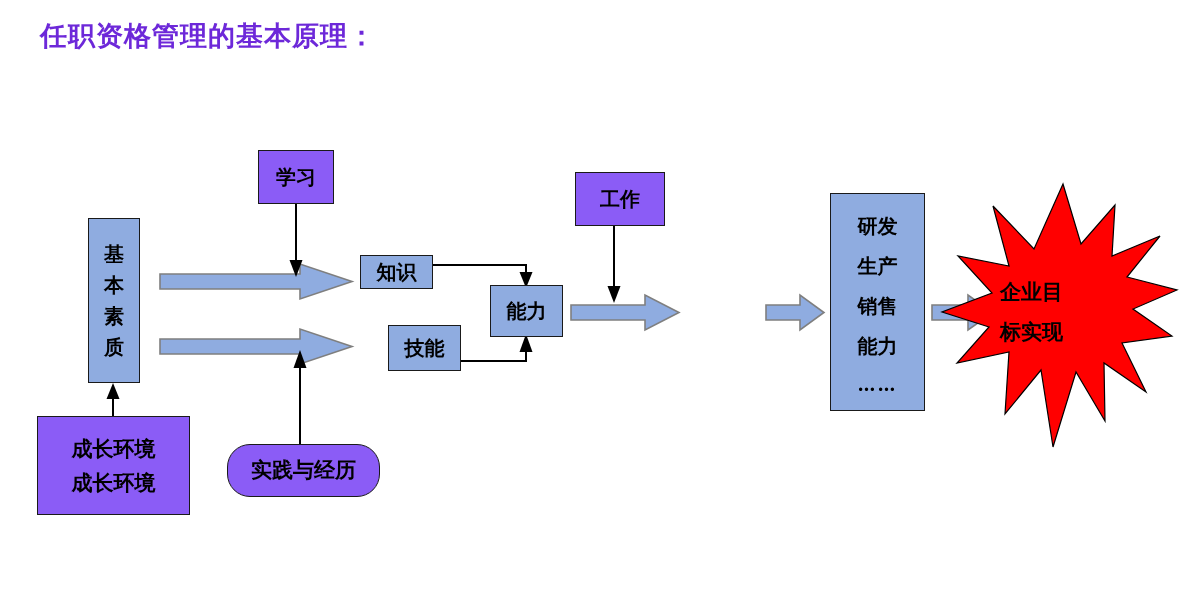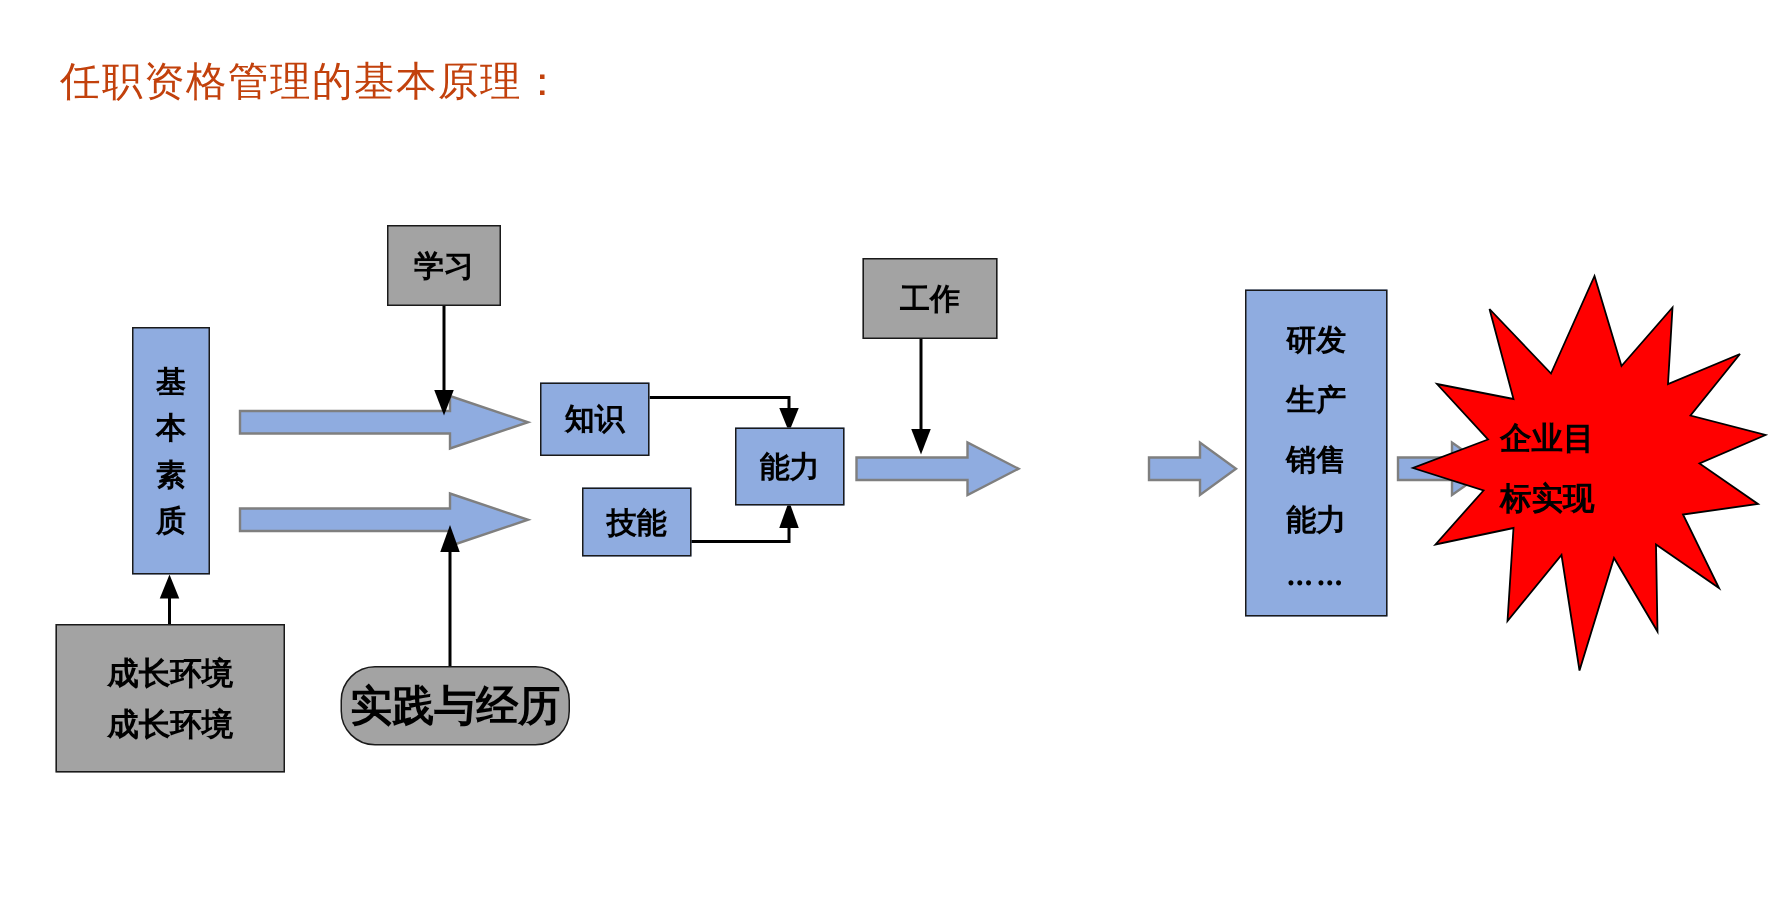--- a/index.html
+++ b/index.html
@@ -5,57 +5,57 @@
   html,body{margin:0;padding:0;background:#ffffff;}
   body{
     width:1180px;height:608px;position:relative;overflow:hidden;
     font-family:"DejaVu Serif","Liberation Serif",serif;
     -webkit-font-smoothing:antialiased;
   }
   #canvas{position:absolute;left:0;top:0;width:1180px;height:608px;}
   #svg-layer{position:absolute;left:0;top:0;width:1180px;height:608px;}
 
   .page-title{
-    position:absolute;left:40px;top:36px;
+    position:absolute;left:40px;top:18px;
     font-family:"DejaVu Sans","Liberation Sans",sans-serif;
-    font-weight:normal;font-size:27px;color:#c2410c;
+    font-weight:bold;font-size:27px;color:#6d28d9;
     letter-spacing:1px;white-space:nowrap;
   }
 
   .node{
     position:absolute;box-sizing:border-box;
     display:flex;align-items:center;justify-content:center;
     text-align:center;color:#000000;
     font-family:"DejaVu Serif","Liberation Serif",serif;
     font-weight:bold;line-height:1.35;
   }
   .node-blue{background:#8FACE0;border:1.5px solid #1a1a1a;}
-  .node-gray{background:#a3a3a3;border:1.5px solid #1a1a1a;}
+  .node-gray{background:#8b5cf6;border:1.5px solid #1a1a1a;}
 
   .vert{flex-direction:column;}
   .vert span{display:block;}
 
   .n-jibensuzhi{left:88px;top:218px;width:52px;height:165px;font-size:20px;letter-spacing:0px;}
   .n-jibensuzhi span{line-height:1.55;}
 
   .n-xuexi{left:258px;top:150px;width:76px;height:54px;font-size:20px;}
   .n-gongzuo{left:575px;top:172px;width:90px;height:54px;font-size:20px;}
 
-  .n-zhishi{left:360px;top:255px;width:73px;height:49px;font-size:20px;}
+  .n-zhishi{left:360px;top:255px;width:73px;height:34px;font-size:20px;}
   .n-jineng{left:360px;top:325px;width:73px;height:46px;font-size:20px;margin-left:28px;}
   .n-nengli{left:490px;top:285px;width:73px;height:52px;font-size:20px;}
   .n-xingwei{left:685px;top:292px;width:73px;height:48px;font-size:20px;}
 
   .n-tall{left:830px;top:193px;width:95px;height:218px;font-size:20px;padding-top:6px;gap:11px;}
   .n-tall span{line-height:1.05;margin:4px 0;}
   .n-tall .dots{font-size:18px;letter-spacing:2px;}
 
   .n-chengzhang{left:37px;top:416px;width:153px;height:99px;font-size:21px;align-items:center;}
   .n-chengzhang .ln{display:block;line-height:1.6;}
-  .n-shijian{left:227px;top:444px;width:153px;height:53px;font-size:28px;border-radius:23px;}
+  .n-shijian{left:227px;top:444px;width:153px;height:53px;font-size:21px;border-radius:23px;}
 
   .star-label{
     position:absolute;left:1000px;top:272px;width:130px;
     color:#000000;font-weight:bold;font-size:21px;
     font-family:"DejaVu Serif","Liberation Serif",serif;line-height:1.9;
     pointer-events:none;
   }
   .star-label span{display:block;white-space:nowrap;}
 </style>
 </head>

